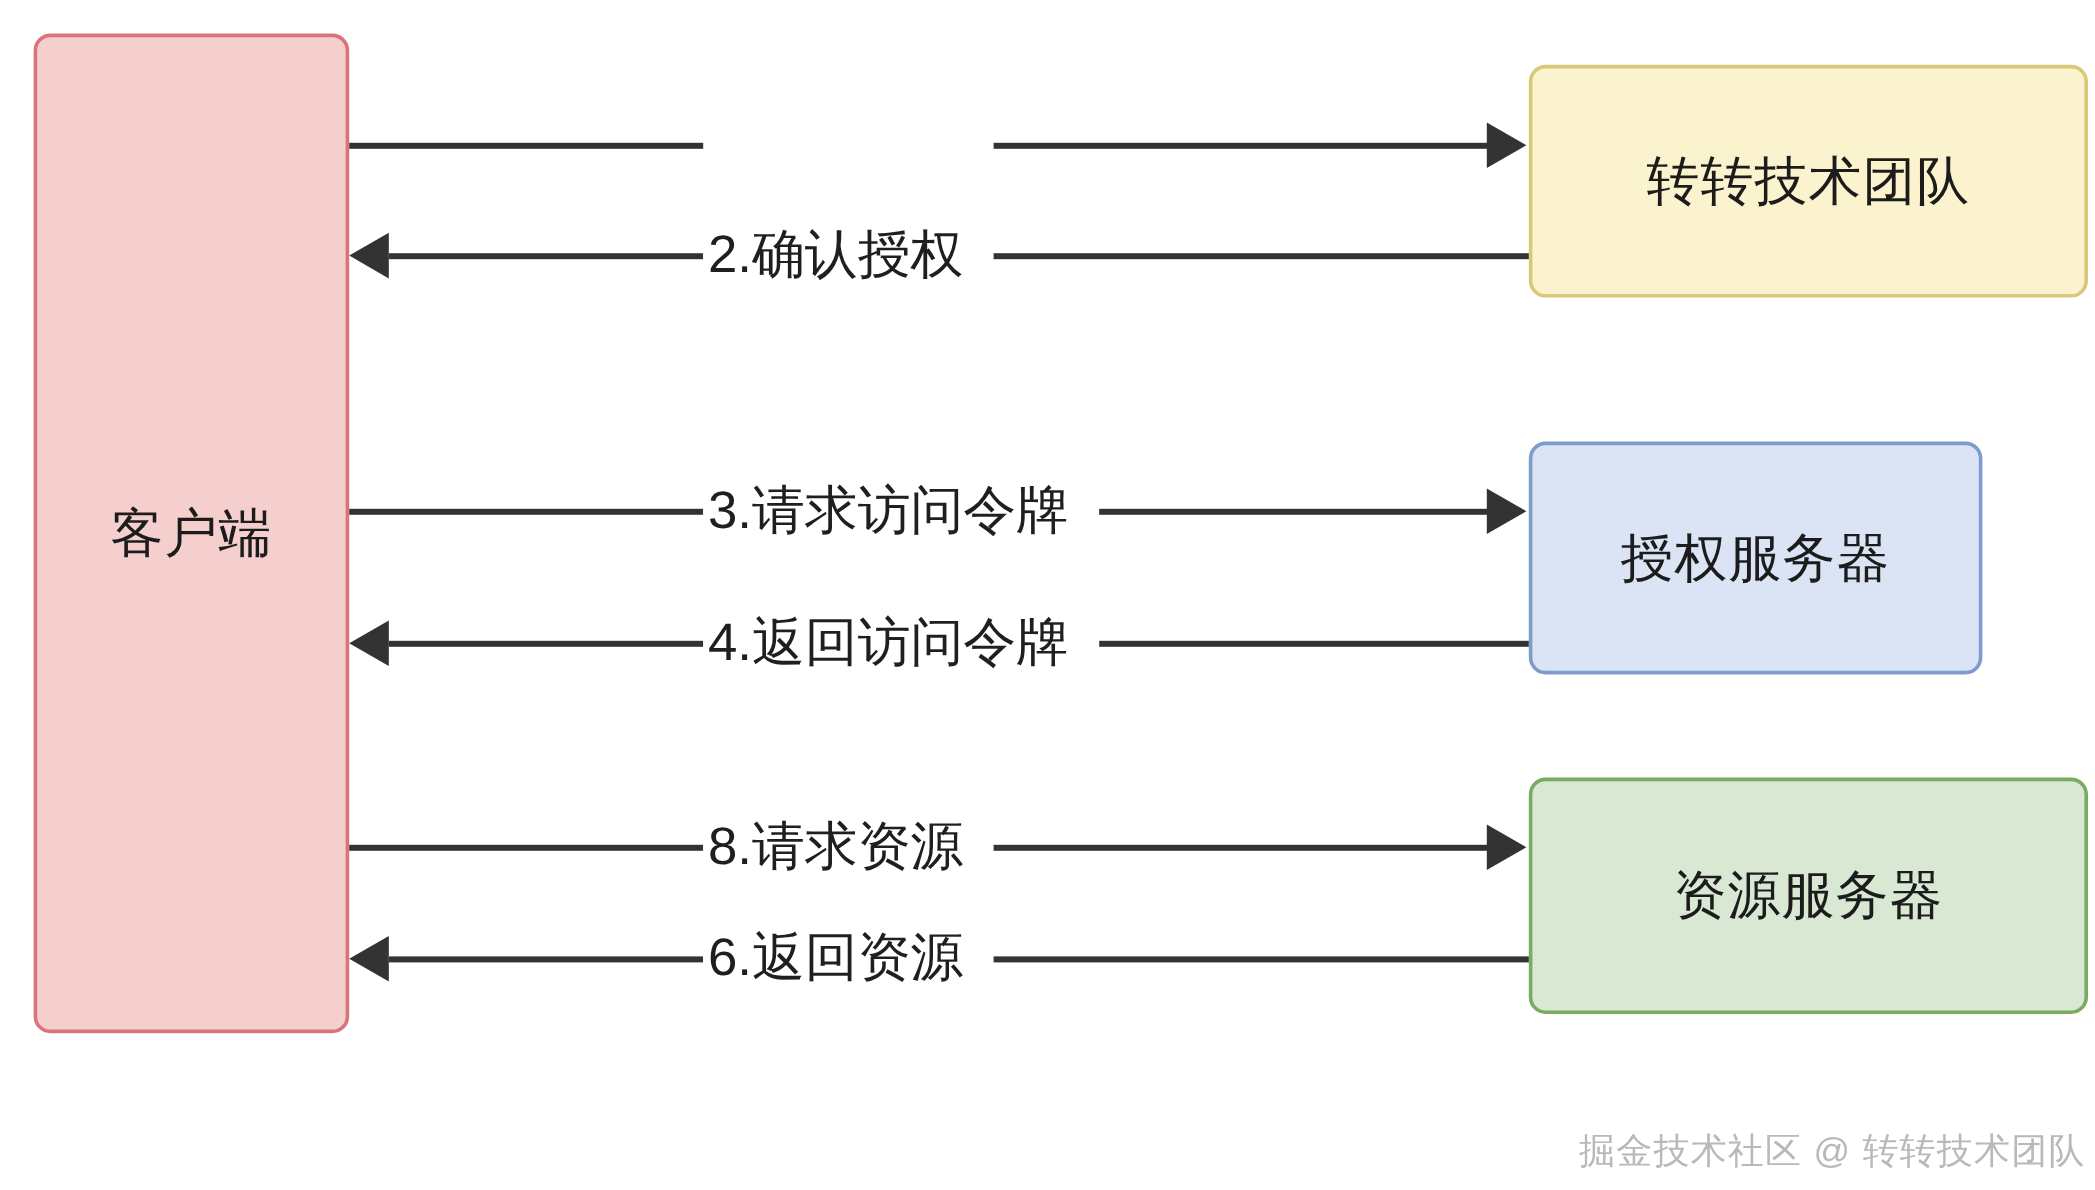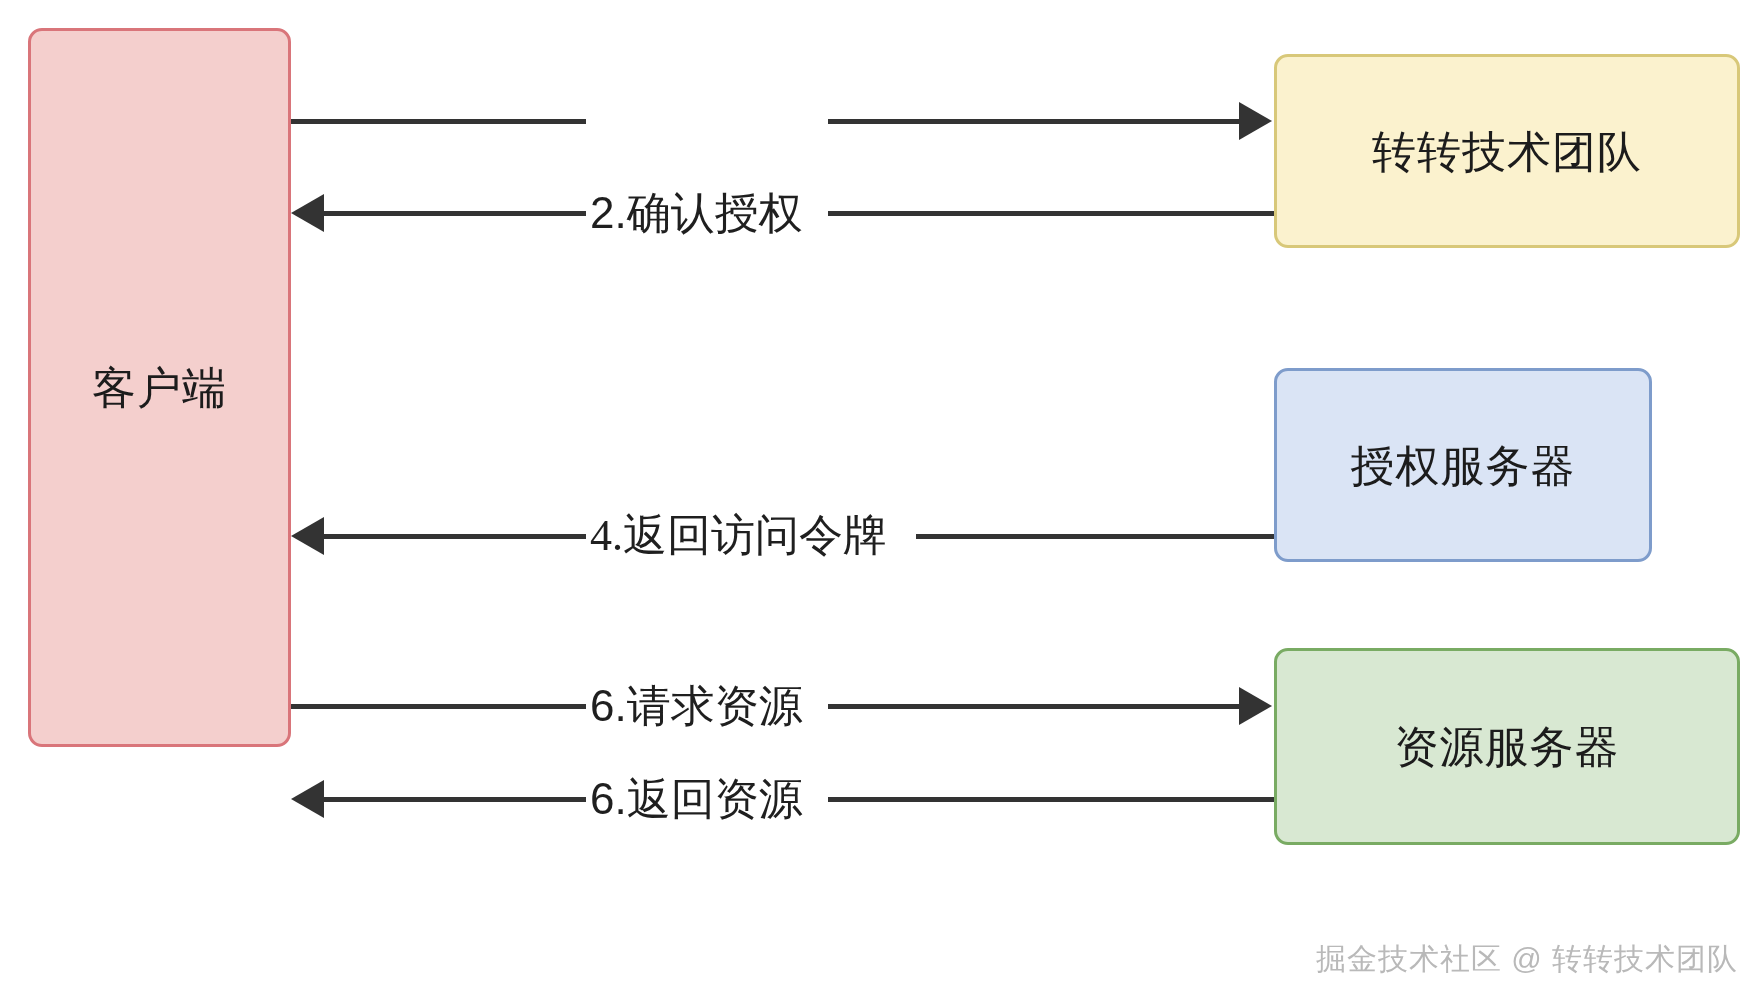--- a/index.html
+++ b/index.html
@@ -35,21 +35,21 @@
     color: #1c1c1c;
     letter-spacing: 1px;
     line-height: 1.25;
     font-weight: 400;
   }
 
   #node-client {
     left: 28px;
     top: 28px;
     width: 263px;
-    height: 719px;
+    height: 833px;
     background: #f4cfcd;
     border-color: #d9757a;
     text-align: center;
   }
   #node-resource-owner {
     left: 1274px;
     top: 54px;
     width: 466px;
     height: 194px;
     background: #fbf2ce;
@@ -154,31 +154,37 @@
     <div class="arrowhead right" style="left:948px;"></div>
   </div>
 
   <div class="edge" style="top:181px;">
     <div class="arrowhead left" style="left:0px;"></div>
     <div class="edge-seg" style="left:33px; width:262px;"></div>
     <div class="edge-label" style="left:295px;text-align:right;">2.确认授权</div>
     <div class="edge-seg" style="left:537px; width:446px;"></div>
   </div>
 
+  <div class="edge" style="top:394px;">
+    <div class="edge-seg" style="left:0px; width:295px;"></div>
+    <div class="edge-label" style="left:295px;">3.请求访问令牌</div>
+    <div class="edge-seg" style="left:625px; width:325px;"></div>
+    <div class="arrowhead right" style="left:948px;"></div>
+  </div>
 
-  <div class="edge" style="top:504px;font-family:Liberation Serif, serif;">
+  <div class="edge" style="top:504px;">
     <div class="arrowhead left" style="left:0px;"></div>
     <div class="edge-seg" style="left:33px; width:262px;"></div>
     <div class="edge-label" style="left:295px;">4.返回访问令牌</div>
     <div class="edge-seg" style="left:625px; width:358px;"></div>
   </div>
 
   <div class="edge" style="top:674px;">
     <div class="edge-seg" style="left:0px; width:295px;"></div>
-    <div class="edge-label" style="left:295px;">6.请求资源</div>
+    <div class="edge-label" style="left:295px;">8.请求资源</div>
     <div class="edge-seg" style="left:537px; width:413px;"></div>
     <div class="arrowhead right" style="left:948px;"></div>
   </div>
 
   <div class="edge" style="top:767px;">
     <div class="arrowhead left" style="left:0px;"></div>
     <div class="edge-seg" style="left:33px; width:262px;"></div>
     <div class="edge-label" style="left:295px;">6.返回资源</div>
     <div class="edge-seg" style="left:537px; width:446px;"></div>
   </div>

